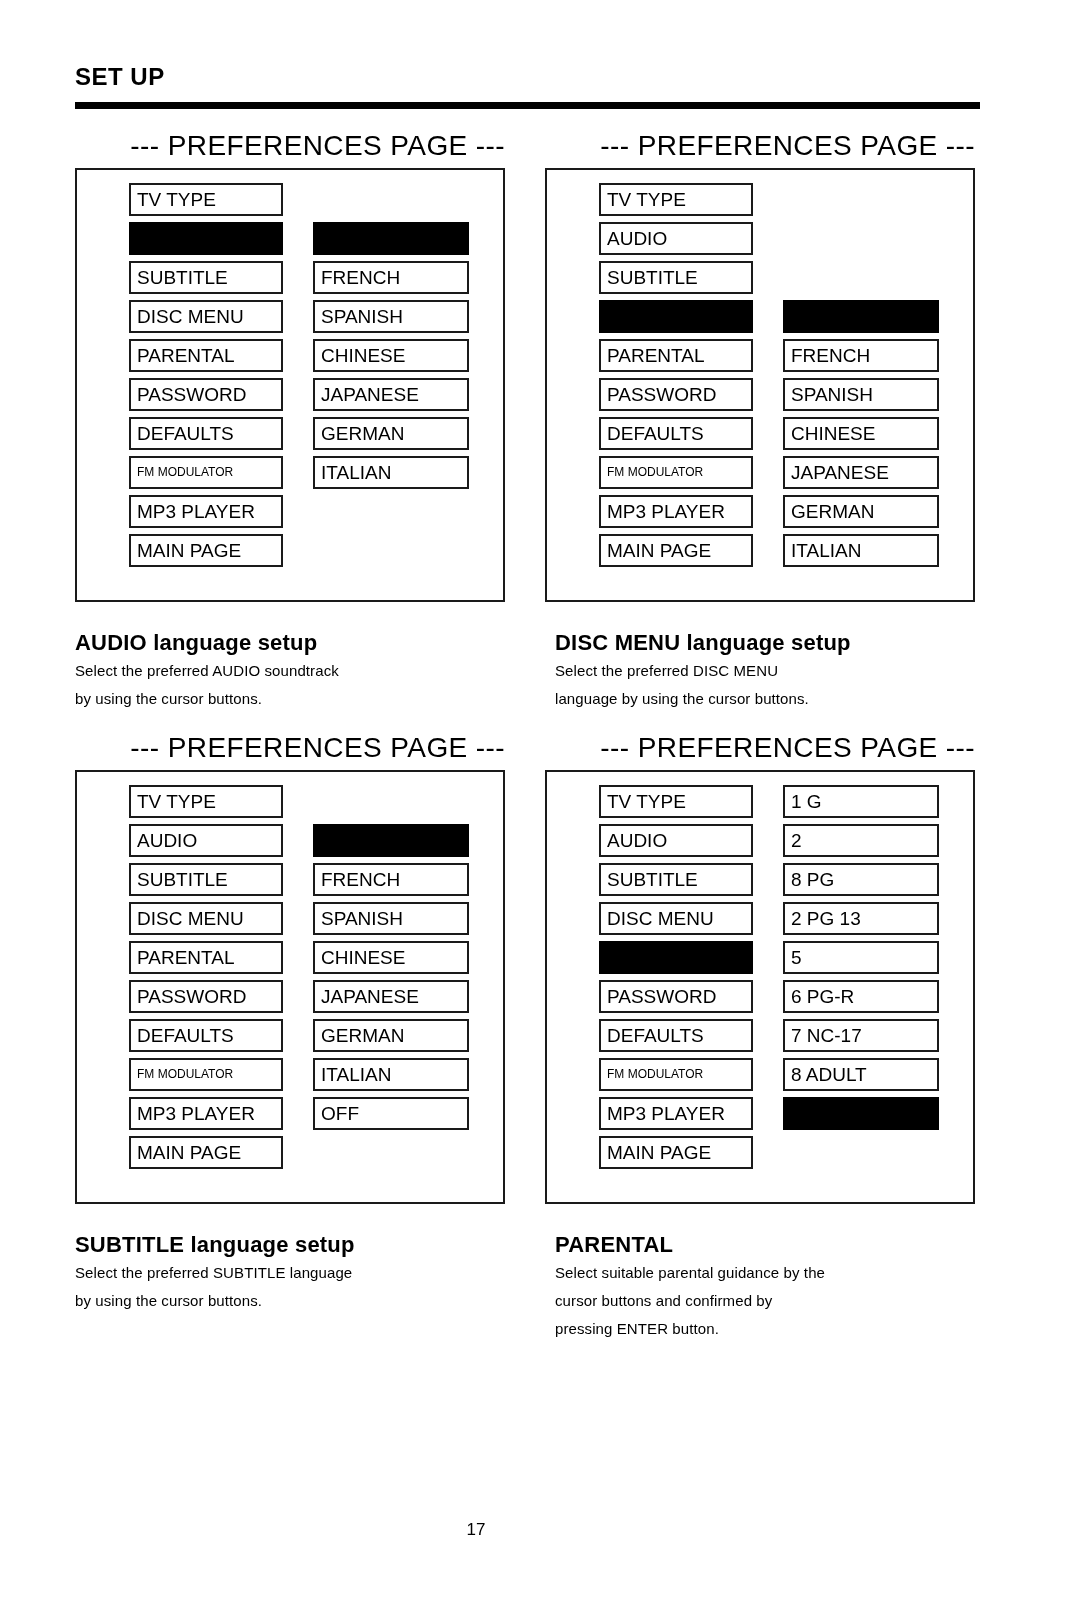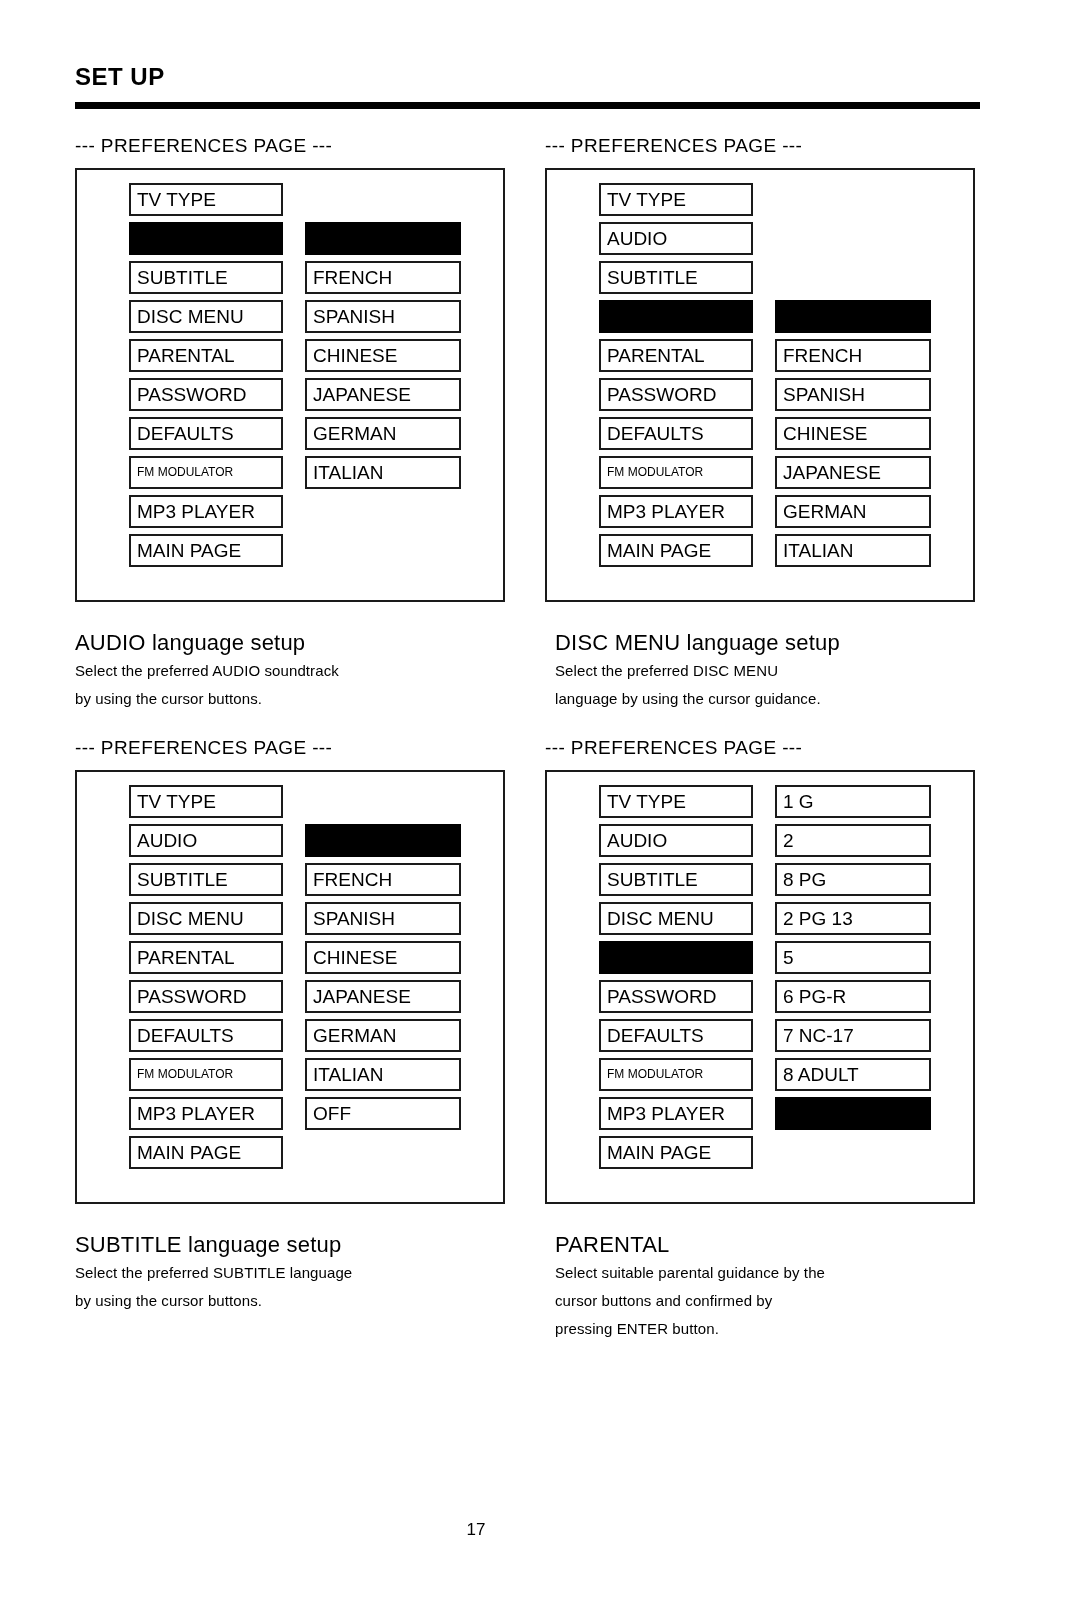--- a/index.html
+++ b/index.html
@@ -47,22 +47,22 @@
   }
   .block-row {
     display: flex;
     gap: 40px;
   }
   .block {
     width: 430px;
   }
 
   .screen-caption {
-    text-align: left;
-    font-size: 19px;
+    text-align: right;
+    font-size: 28px;
     line-height: 26px;
     letter-spacing: 0.4px;
     margin-bottom: 9px;
     white-space: nowrap;
   }
 
   .screen {
     border: 2px solid #1a1a1a;
     height: 434px;
     position: relative;
@@ -73,21 +73,21 @@
     display: flex;
     padding-left: 52px;
     gap: 22px;
   }
   .col {
     width: 154px;
     display: flex;
     flex-direction: column;
     gap: 6px;
   }
-  .col.right { width: 156px; }
+  .col.right { width: 156px; margin-left: 8px; }
 
   .cell {
     border: 2px solid #1a1a1a;
     height: 33px;
     line-height: 29px;
     font-size: 19px;
     padding: 0 0 0 6px;
     background: #fff;
     white-space: nowrap;
     overflow: hidden;
@@ -109,21 +109,21 @@
     display: flex;
     gap: 40px;
     margin-top: 26px;
     margin-bottom: 22px;
   }
   .desc {
     width: 440px;
   }
   .desc-title {
     font-size: 22px;
-    font-weight: normal;
+    font-weight: bold;
     line-height: 29px;
     letter-spacing: 0.2px;
   }
   .desc-body {
     font-size: 15px;
     line-height: 28px;
     letter-spacing: 0.1px;
   }
 
   
@@ -216,21 +216,21 @@
 
     <div class="desc-row">
       <div class="desc">
         <div class="desc-title">AUDIO language setup</div>
         <div class="desc-body">Select the preferred AUDIO soundtrack</div>
         <div class="desc-body">by using the cursor buttons.</div>
       </div>
       <div class="desc">
         <div class="desc-title">DISC MENU language setup</div>
         <div class="desc-body">Select the preferred DISC MENU</div>
-        <div class="desc-body">language by using the cursor guidance.</div>
+        <div class="desc-body">language by using the cursor buttons.</div>
       </div>
     </div>
 
     <div class="block-row">
 
       <div class="block">
         <div class="screen-caption">--- PREFERENCES PAGE ---</div>
         <div class="screen">
           <div class="cols">
             <div class="col left">

